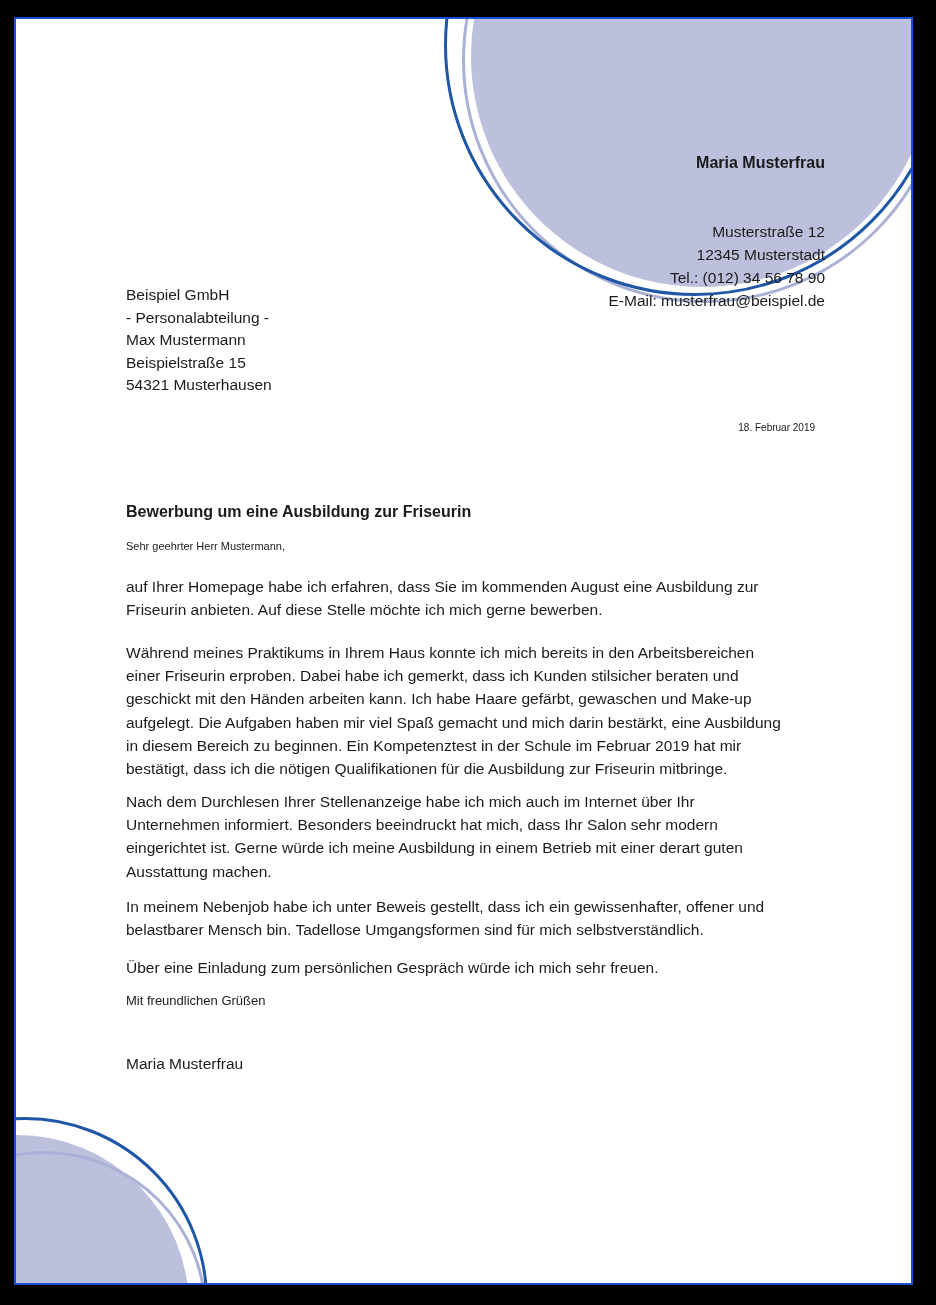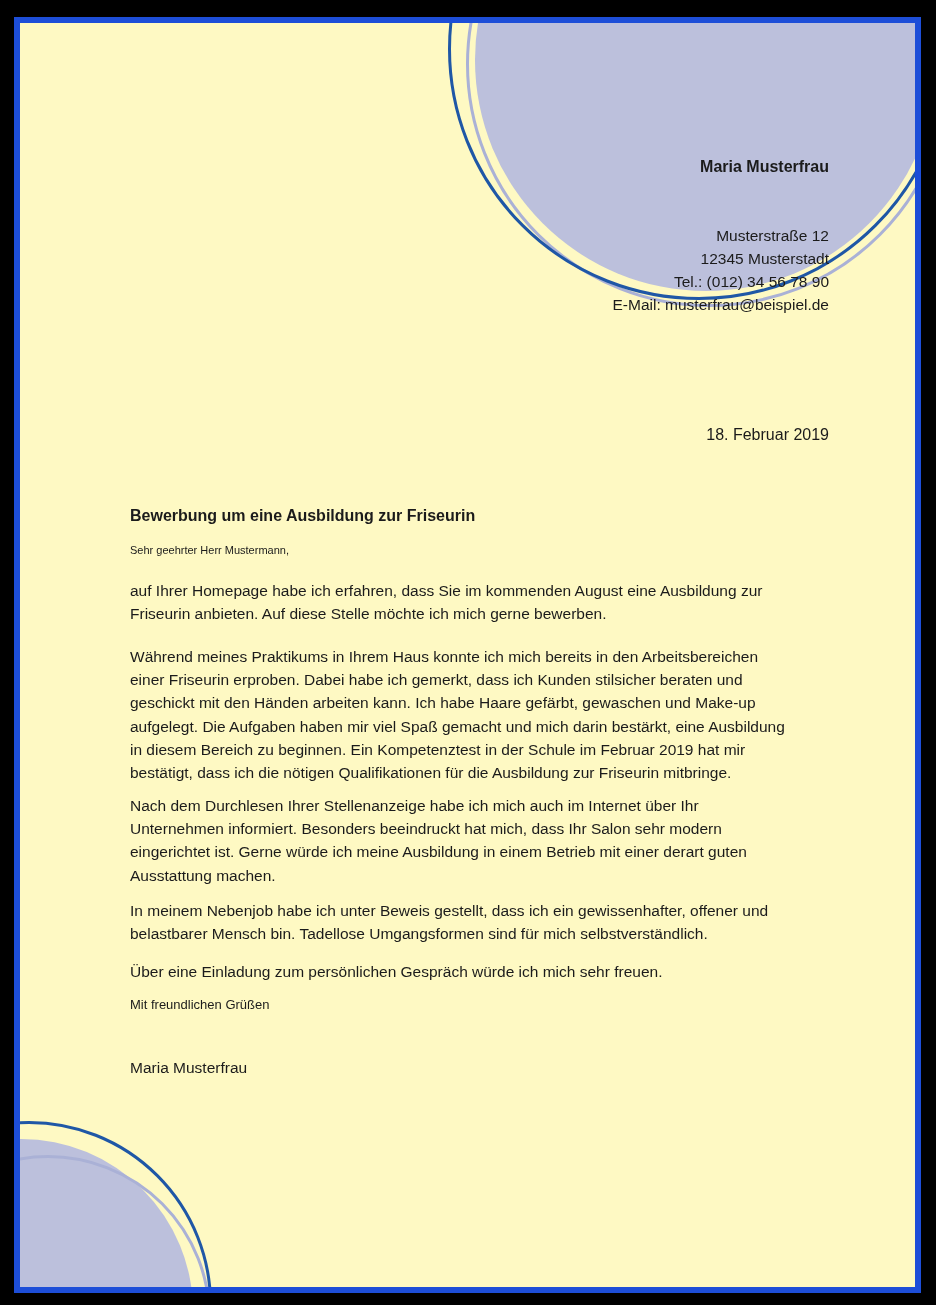--- a/index.html
+++ b/index.html
@@ -7,22 +7,22 @@
     width: 936px; height: 1305px;
     background: #000000;
     position: relative;
     font-family: "Liberation Sans", "DejaVu Sans", sans-serif;
     overflow: hidden;
   }
   .page {
     position: absolute;
     left: 14px; top: 17px;
     width: 895px; height: 1264px;
-    background: #fef9c3;
-    border: 6px solid #1d4ed8;
+    background: #ffffff;
+    border: 2px solid #1d4ed8;
     overflow: hidden;
   }
   
   .circle { position: absolute; border-radius: 50%; }
   .fill-circle { background: var(--circle-fill, #bcc0dc); }
   .ring-dark  { border: 3px solid var(--ring-dark, #1f57a6); background: transparent; }
   .ring-light { border: 3px solid var(--ring-light, #aab1d6); background: transparent; }
 
   .tr-fill  { left: 455px; top: -194px; width: 462px; height: 462px; }
   .tr-light { left: 446px; top: -202px; width: 480px; height: 480px; }
@@ -47,21 +47,21 @@
     width: 362px;
     font-size: 12.5px;
     color: #8c8c8c;
     border-bottom: 1px solid #b3b3b3;
     padding-bottom: 6px;
     white-space: pre;
     position: absolute;
   }
 
   .recipient { left: 110px; top: 265px; font-size: 15.5px; line-height: 22.5px; }
-  .date      { top: 403px; right: 86px; font-size: 16px; }
+  .date      { top: 403px; right: 96px; font-size: 10px; }
   .subject   { left: 110px; top: 484px; font-size: 16px; font-weight: bold; }
   .salutation{ left: 110px; top: 521px; font-size: 11px; }
 
   .para { left: 110px; font-size: 15.5px; line-height: 23.2px; }
   .p1 { top: 556px; }
   .p2 { top: 622px; }
   .p3 { top: 771px; }
   .p4 { top: 876px; }
   .p5 { top: 937px; }
 
@@ -83,20 +83,25 @@
 
   <div class="txt contact">
     <div class="name">Maria Musterfrau</div>
     <div>Musterstraße 12
 12345 Musterstadt
 Tel.: (012) 34 56 78 90
 E-Mail: musterfrau@beispiel.de</div>
   </div>
 
 
+  <div class="txt recipient">Beispiel GmbH
+- Personalabteilung -
+Max Mustermann
+Beispielstraße 15
+54321 Musterhausen</div>
 
   <div class="txt date">18. Februar 2019</div>
 
   <div class="txt subject">Bewerbung um eine Ausbildung zur Friseurin</div>
 
   <div class="txt salutation">Sehr geehrter Herr Mustermann,</div>
 
   <div class="txt para p1">auf Ihrer Homepage habe ich erfahren, dass Sie im kommenden August eine Ausbildung zur
 Friseurin anbieten. Auf diese Stelle möchte ich mich gerne bewerben.</div>
   <div class="txt para p2">Während meines Praktikums in Ihrem Haus konnte ich mich bereits in den Arbeitsbereichen

